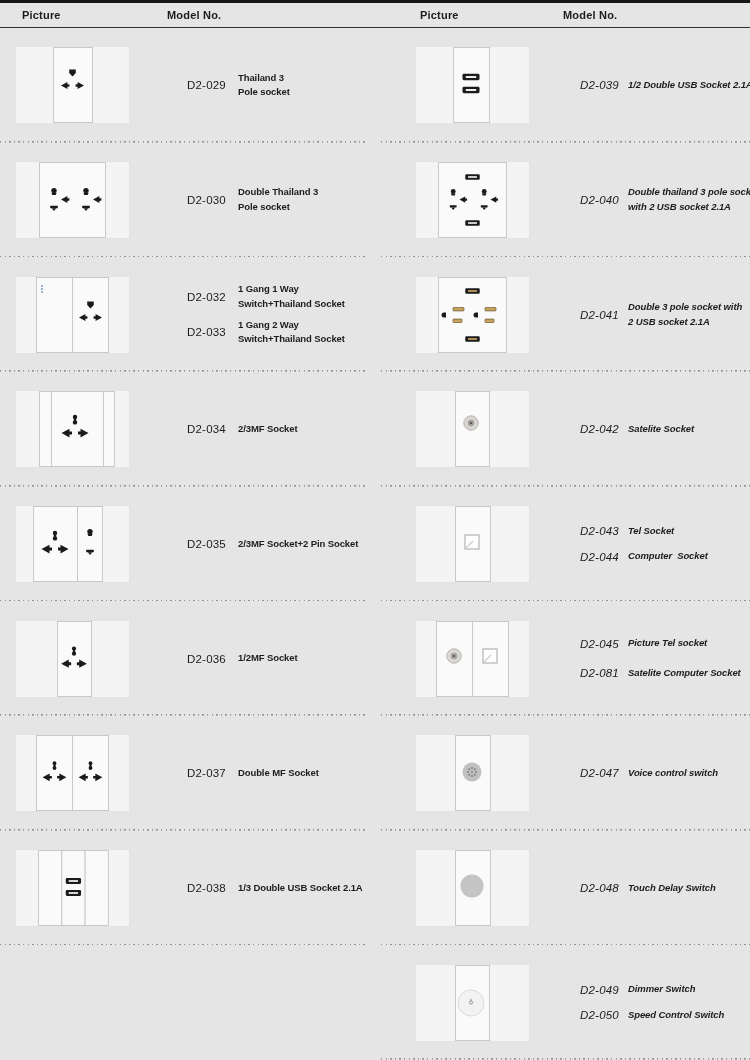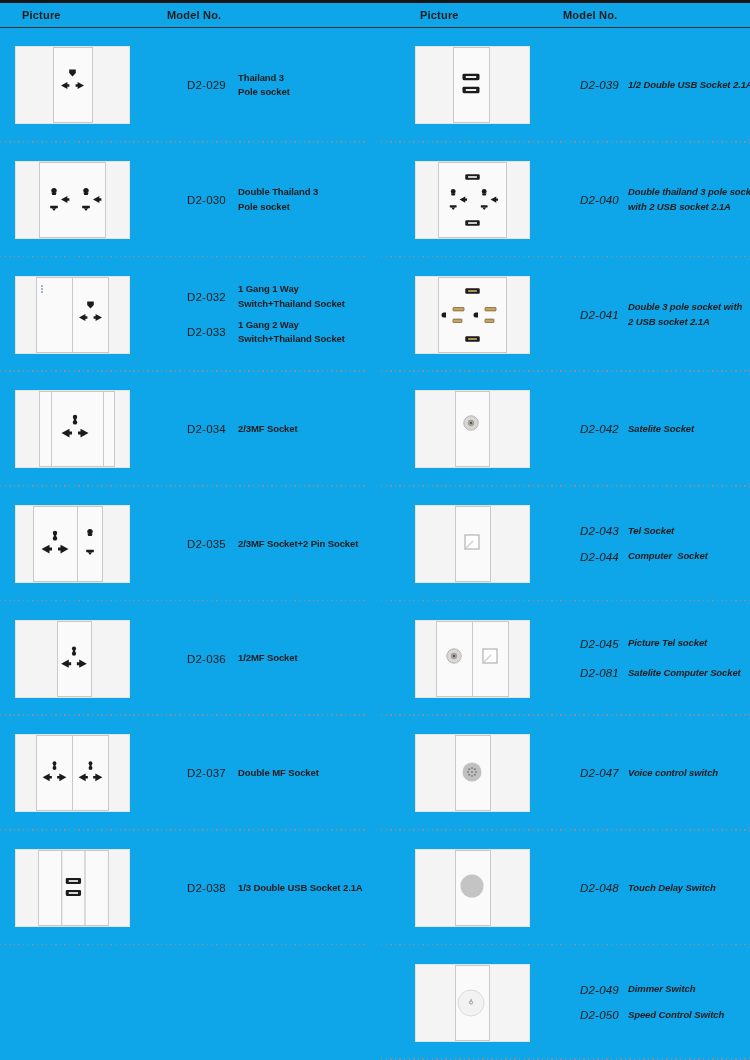--- a/index.html
+++ b/index.html
@@ -1,16 +1,16 @@
 <!DOCTYPE html>
 <html><head>
 <meta charset="utf-8">
 <style>
   html,body{margin:0;padding:0;background:#ffffff;}
-  .page{position:relative;width:750px;height:1060px;background:#0ea5e9;overflow:hidden;
+  .page{position:relative;width:750px;height:1060px;background:#e5e5e5;overflow:hidden;
         font-family:"Liberation Sans",sans-serif;color:#1b1b1b;box-sizing:border-box;}
   
   .thead{position:relative;height:24px;border-top:3px solid #161616;border-bottom:1px solid #303030;}
   .thead span{position:absolute;top:50%;transform:translateY(-50%);font-size:11px;font-weight:600;
         letter-spacing:.2px;color:#1c1c1c;white-space:nowrap;}
   .h-pic-l{left:22px;} .h-mod-l{left:167px;} .h-pic-r{left:420px;} .h-mod-r{left:563px;}
   
   .grid{display:flex;width:750px;}
   .col{width:375px;display:flex;flex-direction:column;}
   .cell{position:relative;height:114.66px;display:flex;align-items:center;box-sizing:border-box;}

